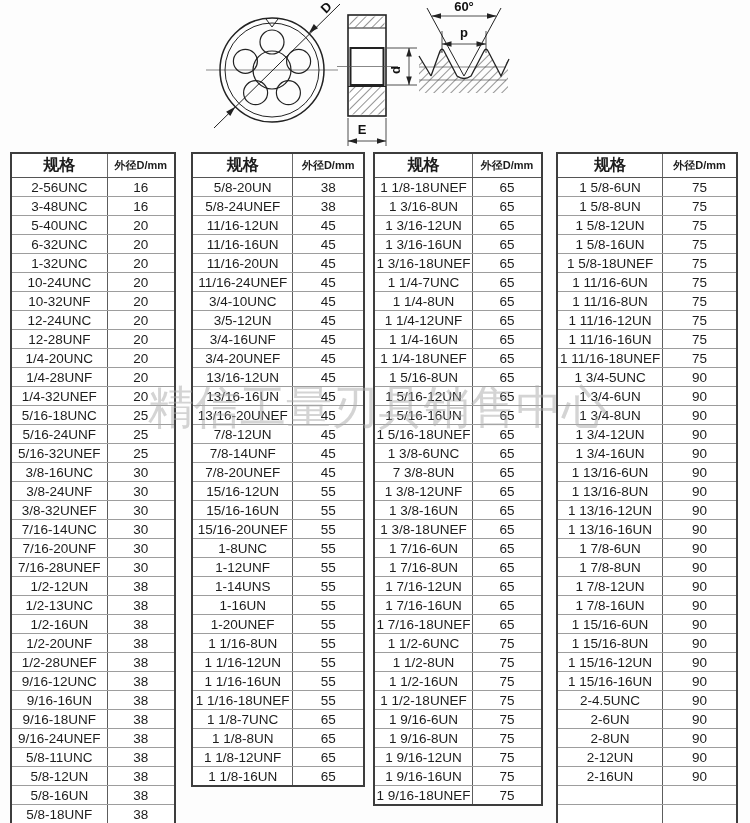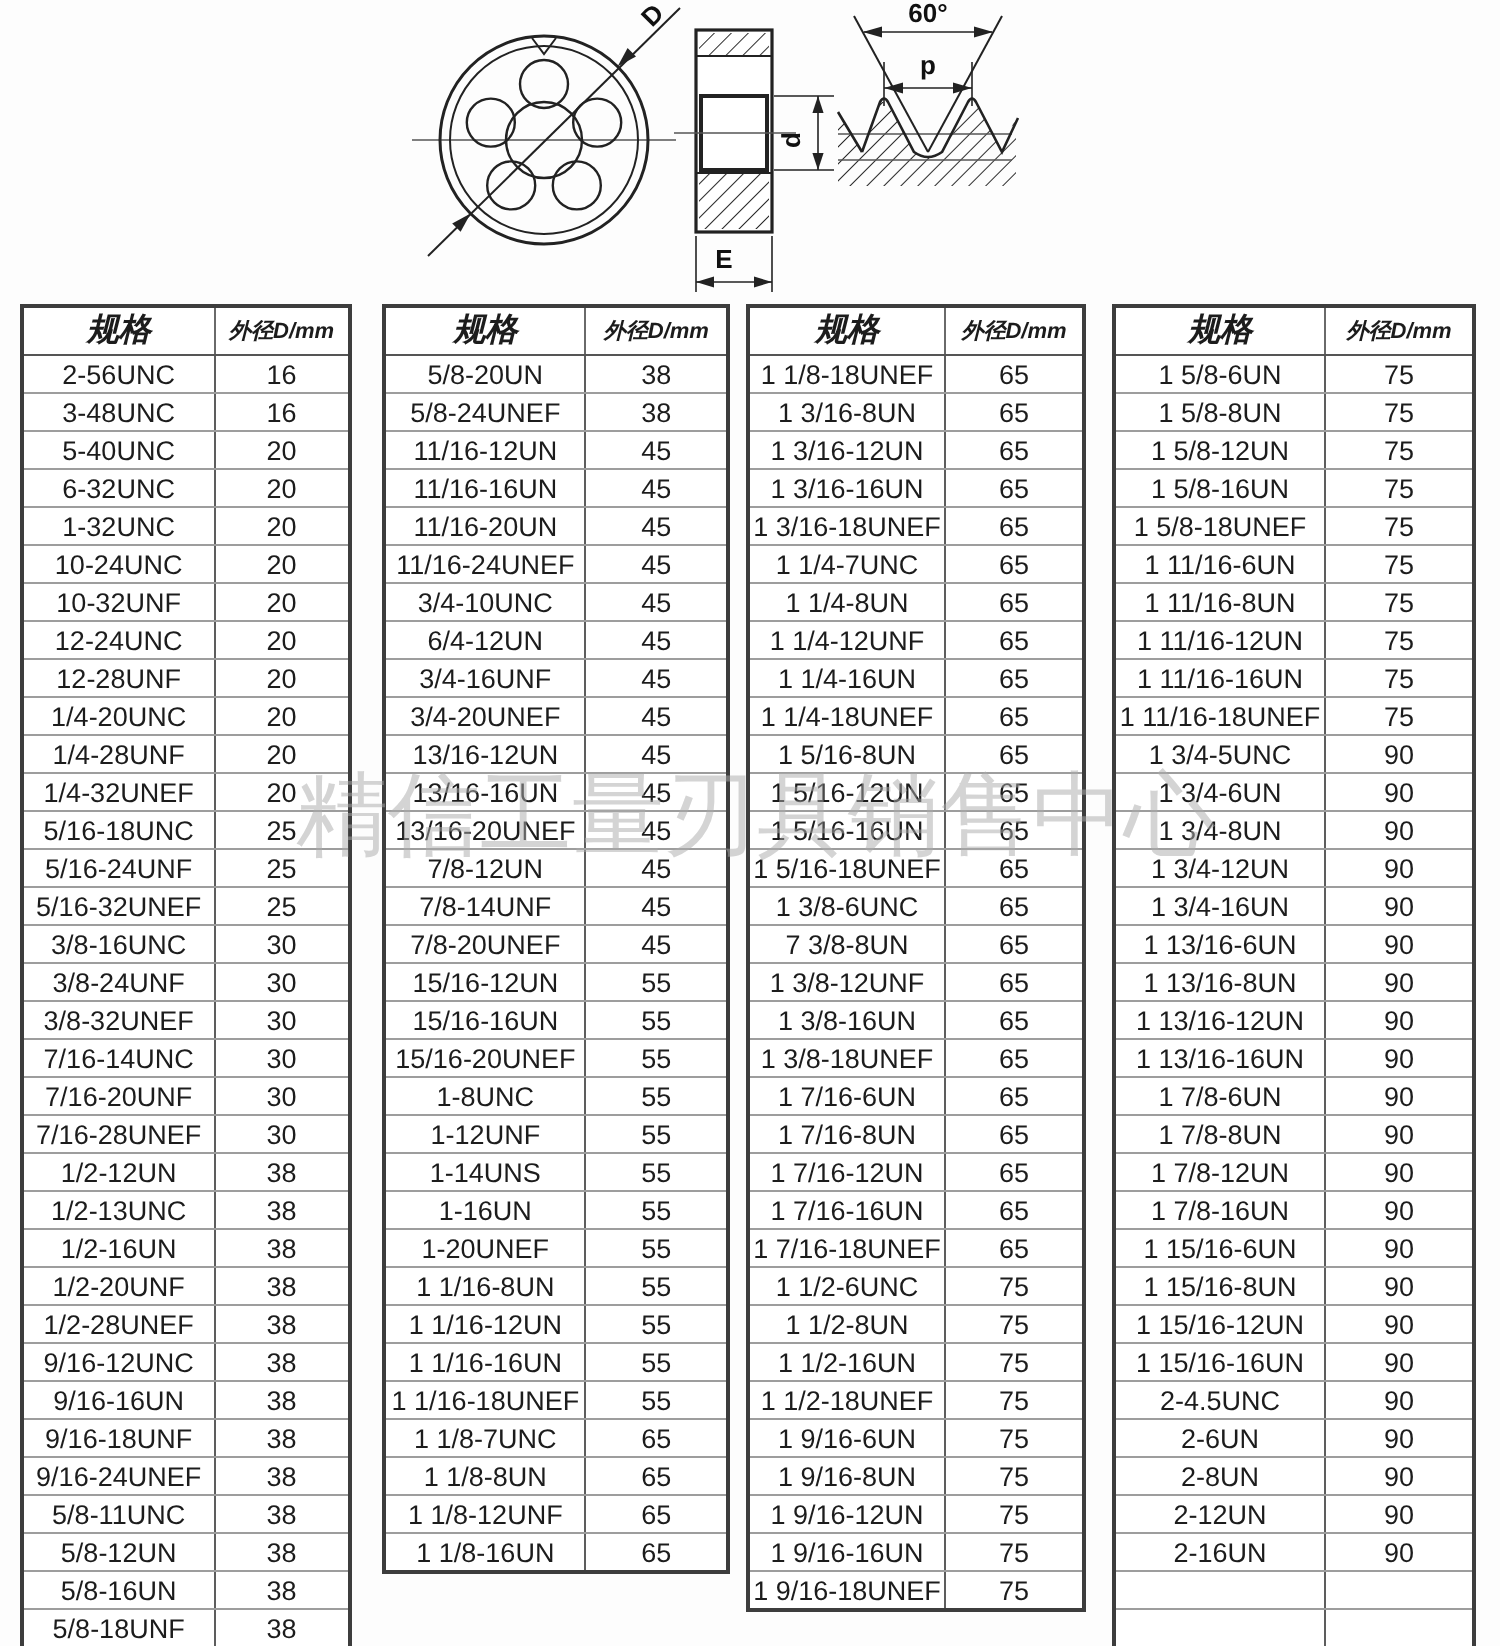--- a/index.html
+++ b/index.html
@@ -12,21 +12,21 @@
   .spec-table{
     position:absolute;top:152px;border-collapse:collapse;table-layout:fixed;
     background:#fff;border:2px solid #3d3d3d;
   }
   .g0{left:10px;width:166px}
   .g1{left:191px;width:174px}
   .g2{left:373px;width:170px}
   .g3{left:556px;width:182px}
   .spec-table th{
     height:19px;padding:1px;border:1px solid #6a6a6a;border-bottom:1px solid #555;
-    font-weight:bold;text-align:center;white-space:nowrap;overflow:hidden;font-style:italic;
+    font-weight:bold;text-align:center;white-space:nowrap;overflow:hidden;
   }
   .spec-table th.h-spec{font-size:16px;width:59%;}
   .spec-table th.h-dia{font-size:11px;width:41%;}
   .spec-table td{
     height:18px;padding:0;border:1px solid #9d9d9d;
     font-size:13.5px;text-align:center;white-space:nowrap;overflow:hidden;
   }
   .spec-table td:first-child{border-right:1px solid #5d5d5d;}
   #watermark{
     position:absolute;left:148px;top:378px;width:520px;height:58px;
@@ -286,21 +286,21 @@
       </tr>
       <tr>
         <td>11/16-24UNEF</td>
         <td>45</td>
       </tr>
       <tr>
         <td>3/4-10UNC</td>
         <td>45</td>
       </tr>
       <tr>
-        <td>6/4-12UN</td>
+        <td>3/5-12UN</td>
         <td>45</td>
       </tr>
       <tr>
         <td>3/4-16UNF</td>
         <td>45</td>
       </tr>
       <tr>
         <td>3/4-20UNEF</td>
         <td>45</td>
       </tr>

